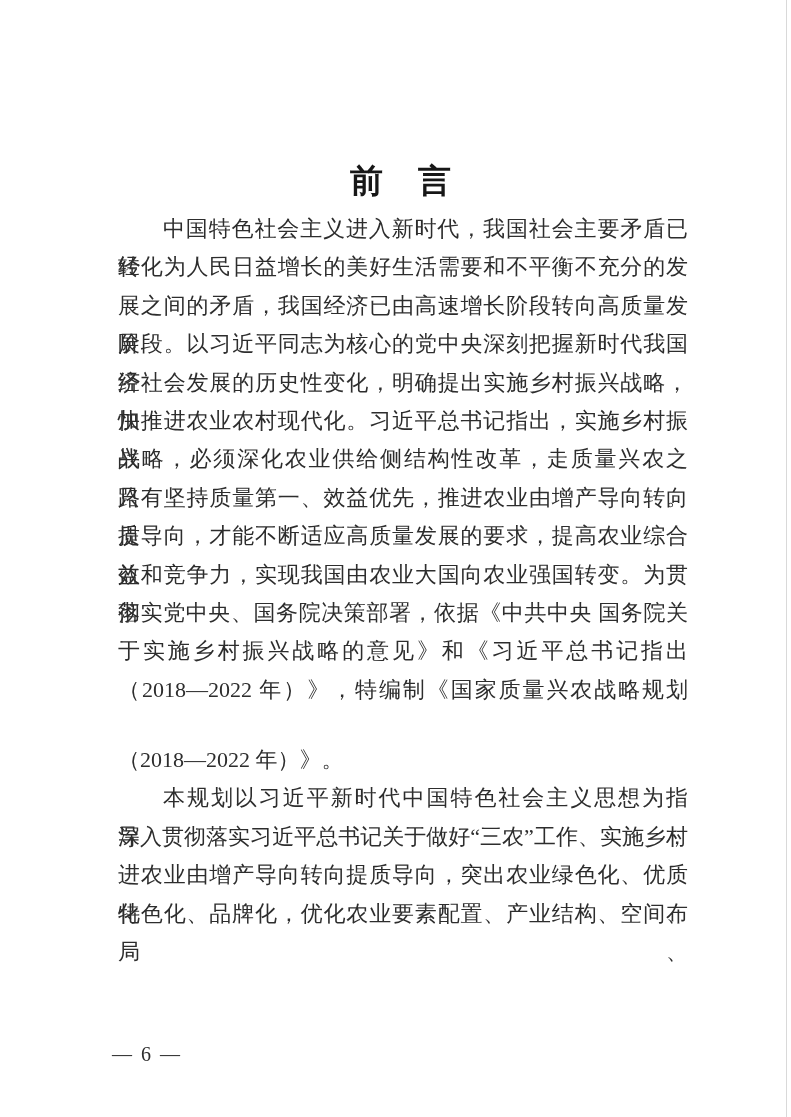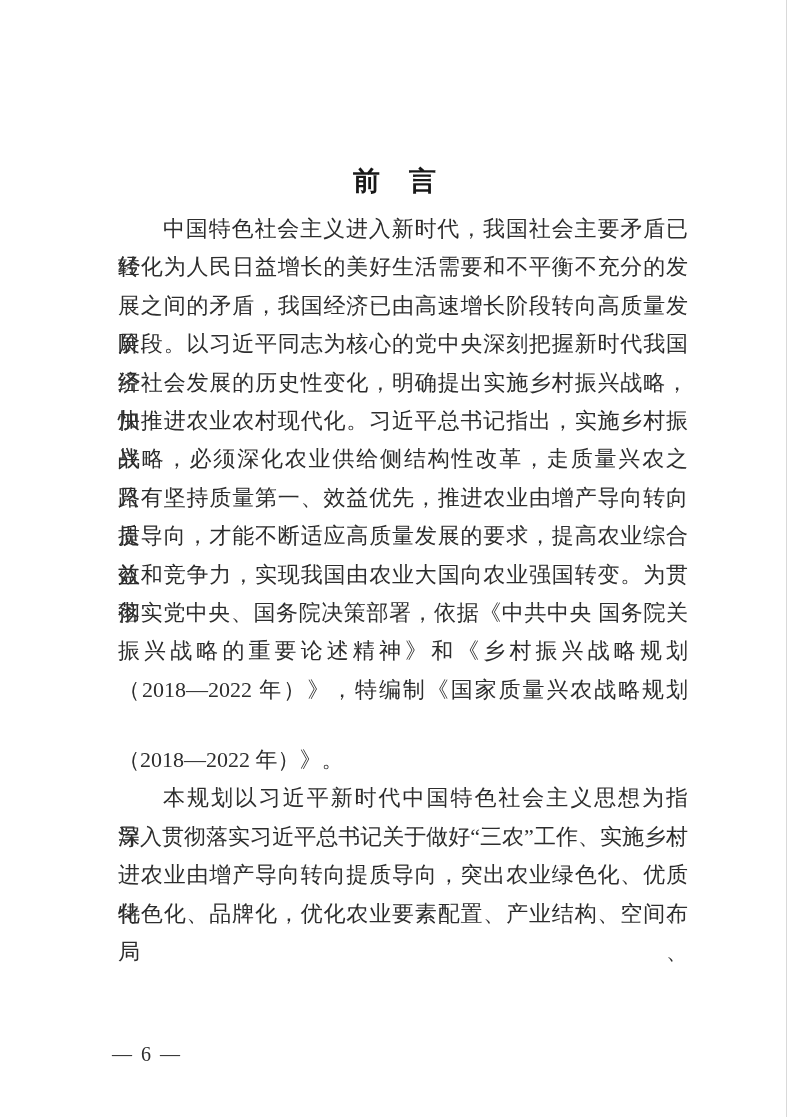--- a/index.html
+++ b/index.html
@@ -19,27 +19,27 @@
     position: absolute;
     top: 0;
     right: 4px;
     width: 1px;
     height: 100%;
     background: #d9d9d9;
   }
   .doc-title {
     position: absolute;
     top: 164px;
-    left: 110px;
+    left: 116px;
     width: 570px;
     margin: 0;
     text-align: center;
     font-family: "Liberation Sans", sans-serif;
     font-weight: bold;
-    font-size: 27px;
+    font-size: 33px;
     line-height: 34px;
     color: #171717;
     letter-spacing: 1px;
   }
   .doc-body {
     position: absolute;
     top: 210px;
     left: 118px;
     width: 570px;
     color: #2d2d2d;
@@ -84,21 +84,21 @@
     <div class="line">转化为人民日益增长的美好生活需要和不平衡不充分的发</div>
     <div class="line">展之间的矛盾，我国经济已由高速增长阶段转向高质量发展</div>
     <div class="line">阶段。以习近平同志为核心的党中央深刻把握新时代我国经</div>
     <div class="line">济社会发展的历史性变化，明确提出实施乡村振兴战略，加</div>
     <div class="line">快推进农业农村现代化。习近平总书记指出，实施乡村振兴</div>
     <div class="line">战略，必须深化农业供给侧结构性改革，走质量兴农之路。</div>
     <div class="line">只有坚持质量第一、效益优先，推进农业由增产导向转向提</div>
     <div class="line">质导向，才能不断适应高质量发展的要求，提高农业综合效</div>
     <div class="line">益和竞争力，实现我国由农业大国向农业强国转变。为贯彻</div>
     <div class="line">落实党中央、国务院决策部署，依据《中共中央 国务院关</div>
-    <div class="line">振兴战略的重要论述精神》和《乡村振兴战略规划</div>
+    <div class="line">于实施乡村振兴战略的意见》和《习近平总书记指出</div>
     <div class="line">（2018—2022 年）》，特编制《国家质量兴农战略规划</div>
     <div class="line last">（2018—2022 年）》。</div>
 
     <div class="line indent">本规划以习近平新时代中国特色社会主义思想为指导，</div>
     <div class="line">深入贯彻落实习近平总书记关于做好“三农”工作、实施乡村</div>
     <div class="line">进农业由增产导向转向提质导向，突出农业绿色化、优质化、</div>
     <div class="line">特色化、品牌化，优化农业要素配置、产业结构、空间布局、</div>
   </div>
 
   <div class="page-number">— 6 —</div>

